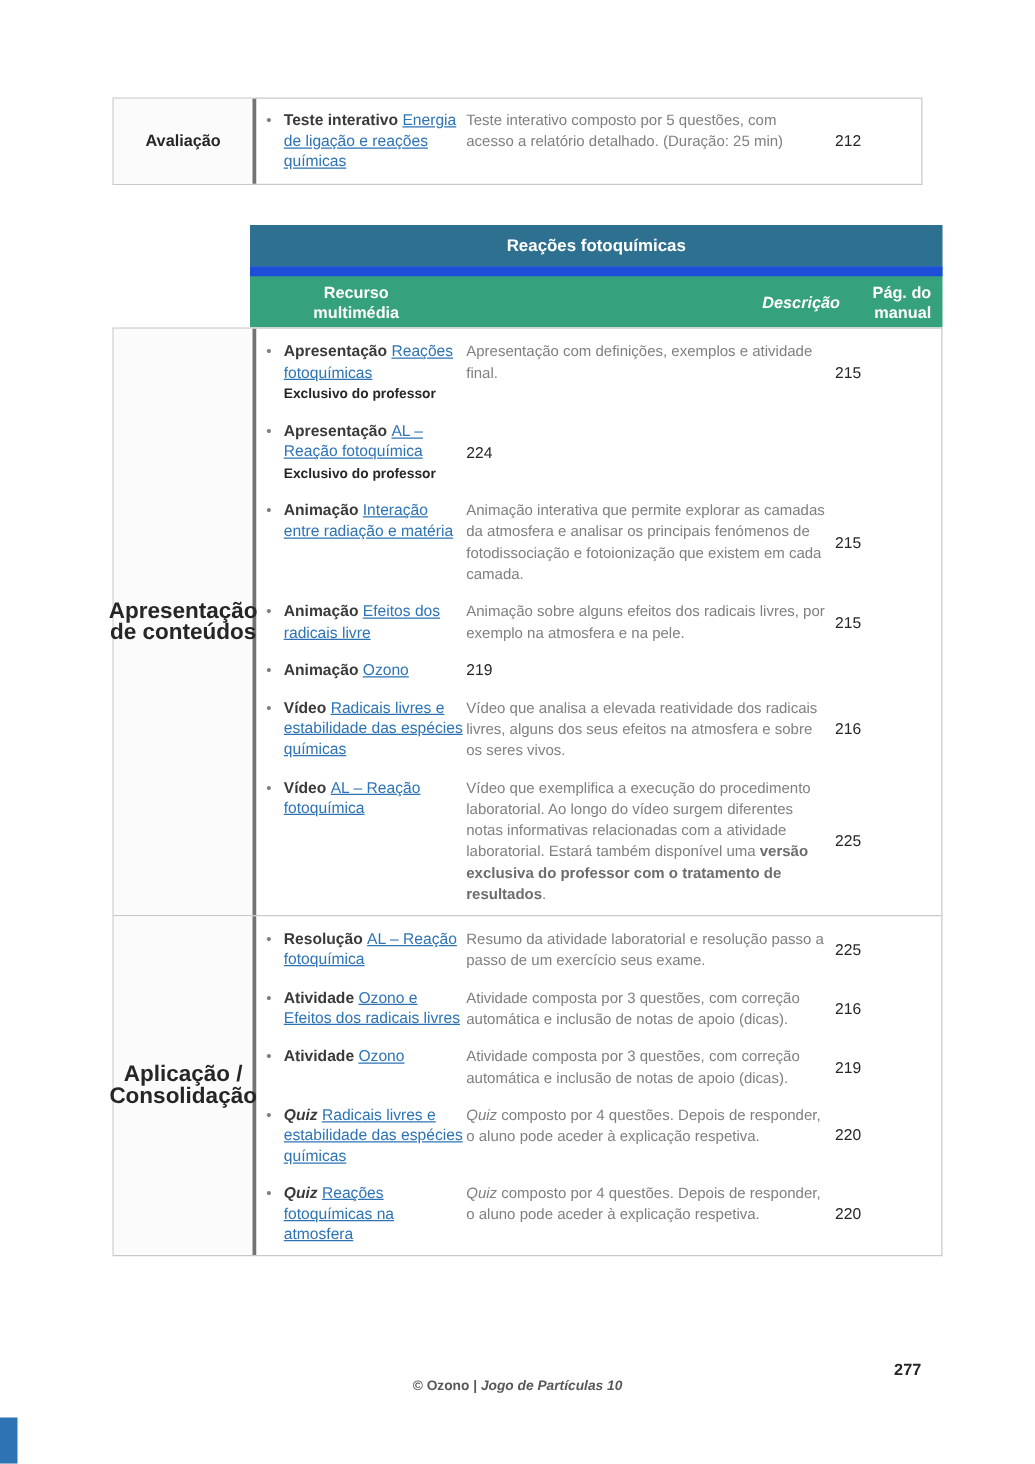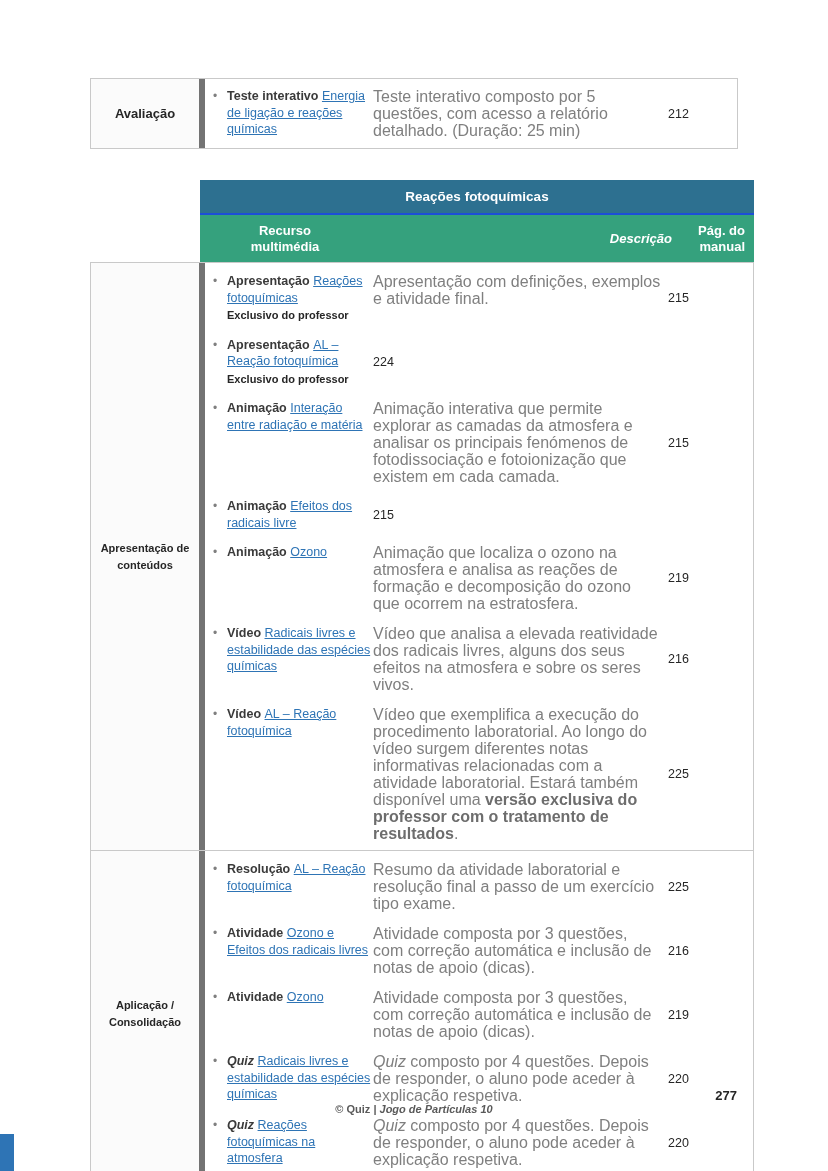--- a/index.html
+++ b/index.html
@@ -12,21 +12,21 @@
   .bold { font-weight:bold; }
   .italic { font-style:italic; }
 
   
   #top-table {
     position:absolute; left:90px; top:78px; width:648px;
     border:1px solid #c9c9c9; display:flex; background:#fff;
   }
   .label-cell {
     width:114px; flex:none; background:#fbfbfb;
-    border-right:6px solid #737373;
+    border-right:3px solid #737373;
     display:flex; align-items:center; justify-content:center;
     font-weight:bold; font-size:13px; color:#262626; text-align:center;
     padding:6px;
   }
   .content-col { flex:1; padding:9px 0 9px 0; }
 
   
   .trow { display:flex; margin-bottom:13px; }
   .trow:last-child { margin-bottom:0; }
   .res-cell {
@@ -35,49 +35,49 @@
   }
   .bullet {
     position:absolute; left:8px; top:0;
     color:#7f7f7f; font-weight:normal; font-size:12px;
   }
   .res-cell a {
     color:#2e74b5; text-decoration:underline; font-weight:normal;
   }
   .res-note { font-size:11px; font-weight:bold; color:#262626; margin-top:1px; }
   .desc-cell {
-    width:295px; flex:none; font-size:16px; line-height:17px;
+    width:295px; flex:none; font-size:12px; line-height:17px;
     color:#7f7f7f; padding-right:6px;
   }
   .desc-cell .bold { color:#6d6d6d; }
   .page-cell {
     flex:1; font-size:12.5px; color:#262626;
     align-self:center;
   }
 
   
   #main-table { position:absolute; left:90px; top:180px; width:664px; }
   .hdr-title {
     margin-left:110px; height:33px; background:#2d7090;
     color:#ffffff; font-weight:bold; font-size:13.5px;
     display:flex; align-items:center; justify-content:center;
   }
   .hdr-cols {
     margin-left:110px; height:49px; background:#35a17d;
     color:#ffffff; font-weight:bold; font-size:13px;
-    display:flex; align-items:center; border-top:2px solid #1d4ed8;
+    display:flex; align-items:center; border-top:8px solid #1d4ed8;
   }
   .hdr-col-resource { width:170px; flex:none; text-align:center; padding:0 28px; line-height:16px; }
   .hdr-col-desc { flex:1; text-align:right;font-style:italic; }
   .hdr-col-page { width:82px; flex:none; text-align:right; padding-right:9px; line-height:16px; }
 
   .tbody { border:1px solid #c9c9c9; background:#fff; }
   .tsection { display:flex; }
   .tsection + .tsection { border-top:1px solid #c9c9c9; }
-  .tsection .label-cell { font-size:11px; line-height:17px; }
+  .tsection .label-cell { font-size:18px; line-height:17px; }
   .tsection .content-col { padding:10px 0 8px 0; }
 
   
   #footer {
     position:absolute; left:90px; top:1103px; width:648px;
     font-size:11px; color:#595959; text-align:center; font-weight:bold;
   }
   #footer-page {
     position:absolute; right:91px; top:1088px;
     font-size:13px; color:#262626; font-weight:bold; text-align:right;
@@ -122,45 +122,45 @@
             <div class="res-cell"><span class="bullet">•</span><span>Apresentação </span><a href="#">AL – Reação fotoquímica</a><div class="res-note">Exclusivo do professor</div></div>
             <div class="page-cell">224</div>
           </div>
           <div class="trow">
             <div class="res-cell"><span class="bullet">•</span><span>Animação </span><a href="#">Interação entre radiação e matéria</a></div>
             <div class="desc-cell"><span>Animação interativa que permite explorar as camadas da atmosfera e analisar os principais fenómenos de fotodissociação e fotoionização que existem em cada camada.</span></div>
             <div class="page-cell">215</div>
           </div>
           <div class="trow">
             <div class="res-cell"><span class="bullet">•</span><span>Animação </span><a href="#">Efeitos dos radicais livre</a></div>
+            <div class="desc-cell"><span>Animação sobre alguns efeitos dos radicais livres, por exemplo na atmosfera e na pele.</span></div>
             <div class="page-cell">215</div>
           </div>
           <div class="trow">
             <div class="res-cell"><span class="bullet">•</span><span>Animação </span><a href="#">Ozono</a></div>
-            <div class="desc-cell"><span>Animação que localiza o ozono na atmosfera e analisa as reações de formação e decomposição do ozono que ocorrem na estratosfera.</span></div>
             <div class="page-cell">219</div>
           </div>
           <div class="trow">
             <div class="res-cell"><span class="bullet">•</span><span>Vídeo </span><a href="#">Radicais livres e estabilidade das espécies químicas</a></div>
             <div class="desc-cell"><span>Vídeo que analisa a elevada reatividade dos radicais livres, alguns dos seus efeitos na atmosfera e sobre os seres vivos.</span></div>
             <div class="page-cell">216</div>
           </div>
           <div class="trow">
             <div class="res-cell"><span class="bullet">•</span><span>Vídeo </span><a href="#">AL – Reação fotoquímica</a></div>
             <div class="desc-cell"><span>Vídeo que exemplifica a execução do procedimento laboratorial. Ao longo do vídeo surgem diferentes notas informativas relacionadas com a atividade laboratorial. Estará também disponível uma </span><span class="bold">versão exclusiva do professor com o tratamento de resultados</span><span>.</span></div>
             <div class="page-cell">225</div>
           </div>
         </div>
       </div>
       <div class="tsection">
         <div class="label-cell">Aplicação / Consolidação</div>
         <div class="content-col">
           <div class="trow">
             <div class="res-cell"><span class="bullet">•</span><span>Resolução </span><a href="#">AL – Reação fotoquímica</a></div>
-            <div class="desc-cell"><span>Resumo da atividade laboratorial e resolução final a passo de um exercício tipo exame.</span></div>
+            <div class="desc-cell"><span>Resumo da atividade laboratorial e resolução passo a passo de um exercício seus exame.</span></div>
             <div class="page-cell">225</div>
           </div>
           <div class="trow">
             <div class="res-cell"><span class="bullet">•</span><span>Atividade </span><a href="#">Ozono e Efeitos dos radicais livres</a></div>
             <div class="desc-cell"><span>Atividade composta por 3 questões, com correção automática e inclusão de notas de apoio (dicas).</span></div>
             <div class="page-cell">216</div>
           </div>
           <div class="trow">
             <div class="res-cell"><span class="bullet">•</span><span>Atividade </span><a href="#">Ozono</a></div>
             <div class="desc-cell"><span>Atividade composta por 3 questões, com correção automática e inclusão de notas de apoio (dicas).</span></div>
@@ -175,17 +175,17 @@
             <div class="res-cell"><span class="bullet">•</span><span class="italic">Quiz </span><a href="#">Reações fotoquímicas na atmosfera</a></div>
             <div class="desc-cell"><span class="italic">Quiz</span><span> composto por 4 questões. Depois de responder, o aluno pode aceder à explicação respetiva.</span></div>
             <div class="page-cell">220</div>
           </div>
         </div>
       </div>
     </div>
 </div>
 
 <div id="footer">
-  <span>© Quiz | </span><span class="italic">Jogo de Partículas 10</span>
+  <span>© Ozono | </span><span class="italic">Jogo de Partículas 10</span>
 </div>
 <div id="footer-page">277</div>
 
 <div id="side-tab"></div>
 
 </body></html>

